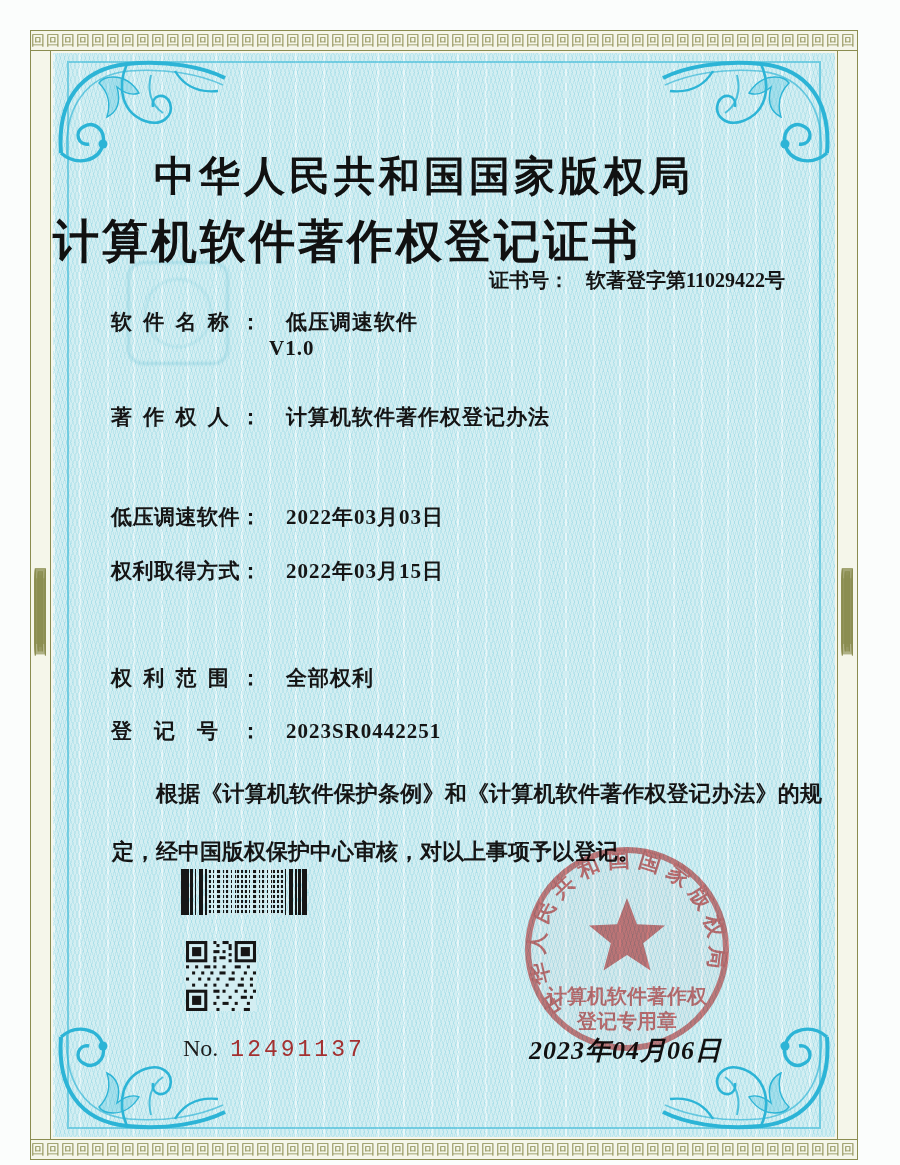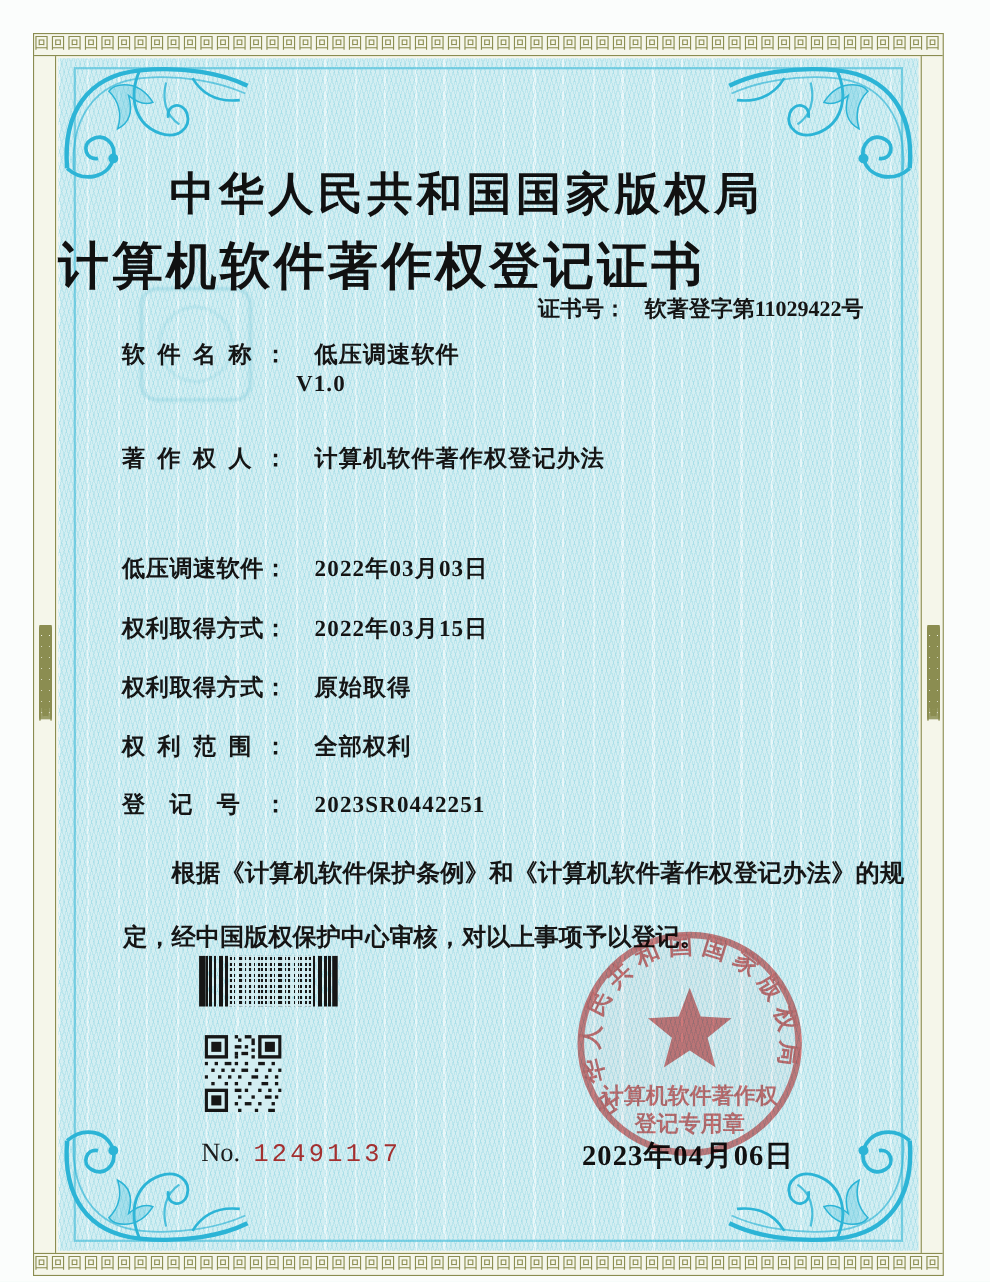--- a/index.html
+++ b/index.html
@@ -77,21 +77,21 @@
       repeating-linear-gradient(90deg, rgba(211,238,242,.9) 0 1px, transparent 1px 4px); }
 
   
   .qr { position:absolute; left:133px; top:888px; }
 
   
   .serial { position:absolute; left:98px; top:982px; font-size:24px; color:#1c1c1c;padding-left:32px; }
   .serial .num { color:#a33030; font-family:"Liberation Mono","DejaVu Sans Mono",monospace;
     font-size:23px; letter-spacing:3px; margin-left:12px; }
   .issue-date { position:absolute; left:476px; top:980px; font-size:26px; font-weight:bold;
-    letter-spacing:1px; color:#111; }
+    letter-spacing:1px; color:#111;font-style:italic; }
 
   
   .seal { position:absolute; left:468px; top:790px; width:212px; height:212px;
     opacity:.88; mix-blend-mode:multiply; z-index:5; }
 </style>
 </head>
 <body>
 
 <div class="page">
 
@@ -145,23 +145,20 @@
         <div class="fvalue2">V1.0</div>
       </div>
       <div class="row" style="top:350px">
         <span class="flabel">著作权人：</span><span class="fvalue">计算机软件著作权登记办法</span>
       </div>
       <div class="row" style="top:450px">
         <span class="flabel">低压调速软件：</span><span class="fvalue">2022年03月03日</span>
       </div>
       <div class="row" style="top:504px">
         <span class="flabel">权利取得方式：</span><span class="fvalue">2022年03月15日</span>
-      </div>
-      <div class="row" style="top:558px">
-        <span class="flabel">权利取得方式：</span><span class="fvalue">原始取得</span>
       </div>
       <div class="row" style="top:611px">
         <span class="flabel">权利范围：</span><span class="fvalue">全部权利</span>
       </div>
       <div class="row" style="top:664px">
         <span class="flabel">登记号：</span><span class="fvalue">2023SR0442251</span>
       </div>
 
       <div class="statement">根据《计算机软件保护条例》和《计算机软件著作权登记办法》的规定，经中国版权保护中心审核，对以上事项予以登记。</div>
 

